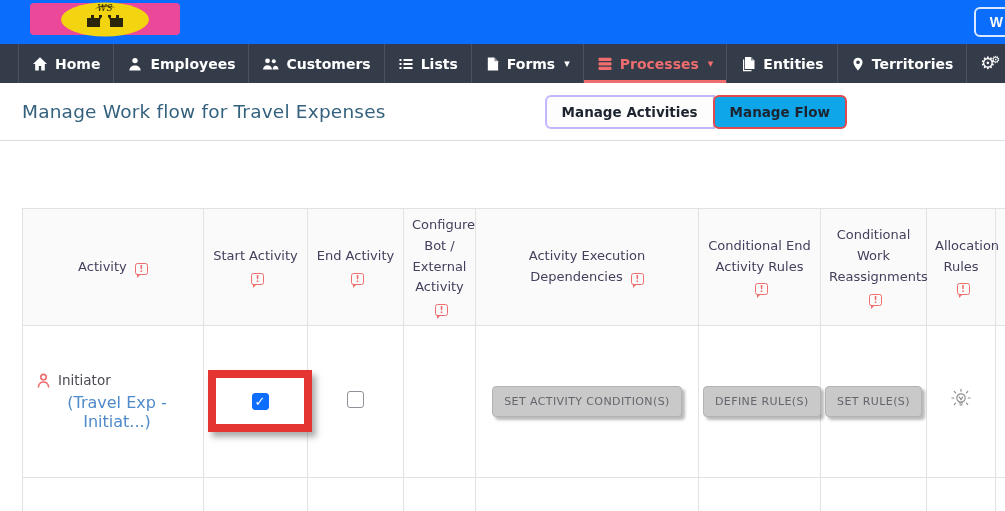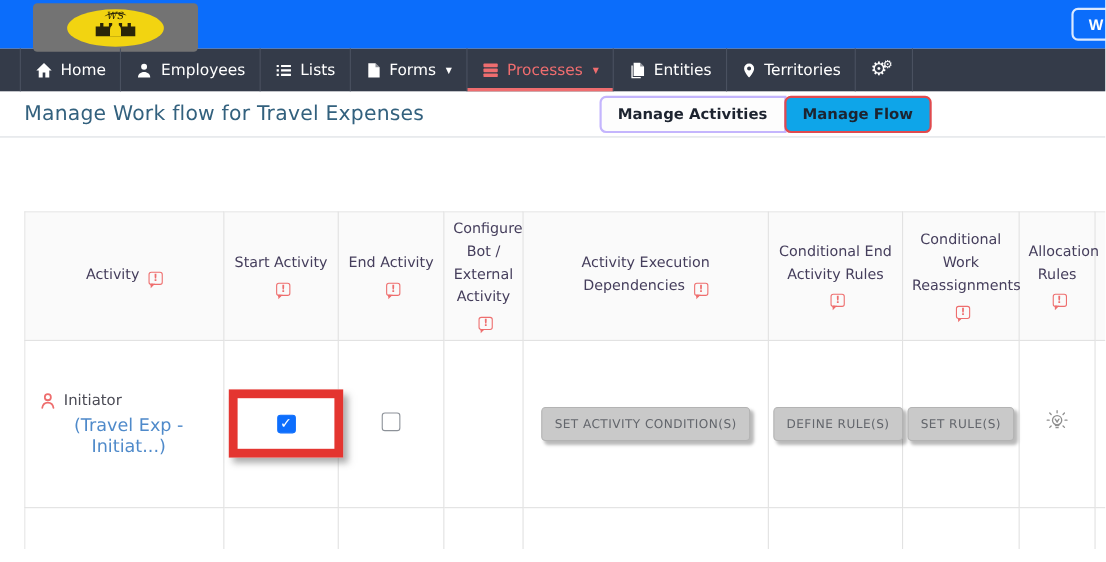--- a/index.html
+++ b/index.html
@@ -1,43 +1,43 @@
 <!DOCTYPE html>
 <html><head>
 <meta charset="utf-8">
 <style>
   * { margin:0; padding:0; box-sizing:border-box; }
   html,body { width:1005px; height:511px; overflow:hidden; background:#fff;
               font-family:"DejaVu Sans", sans-serif; }
 
   
   .topbar { position:relative; height:44px; background:#0b6dfb; }
-  .logo { position:absolute; left:30px; top:3px; width:150px; height:44px;
-          background:#737373; border-radius:4px; display:flex; align-items:center; justify-content:center; }
+  .logo { position:absolute; left:30px; top:3px; width:150px; height:32px;
+          background:#ec4899; border-radius:4px; display:flex; align-items:center; justify-content:center; }
   .user-btn { position:absolute; right:-14px; top:7px; height:30px; padding:0 14px;
           border:2px solid rgba(255,255,255,.85); border-radius:6px; background:transparent;
           color:#fff; font-size:14px; font-weight:600; line-height:26px; }
 
   
   .navbar { height:39px; background:#343b49; display:flex; align-items:stretch; padding-left:18px; }
   .nav-item { position:relative; display:flex; align-items:center; gap:7px; padding:0 13px;
-              color:#ffffff; font-size:14px; font-weight:400; cursor:pointer;
+              color:#ffffff; font-size:14px; font-weight:700; cursor:pointer;
               border-right:1px solid #4a5160; white-space:nowrap; }
   .nav-item:first-child { border-left:1px solid #4a5160; }
   .nav-item.active { color:#ef6d6f; }
   .nav-item.active::after { content:""; position:absolute; left:0; right:0; bottom:0; height:3px; background:#ef6d6f; }
   .nav-item svg { display:block; }
   .caret { font-size:11px; margin-left:2px; }
   .gear-glyph { font-size:17px; line-height:1; }
   .gear-glyph::before { content:"⚙"; }
   .gear-glyph .mini { font-size:10px; position:relative; top:-6px; left:-4px; }
   .gear-glyph .mini::before { content:"⚙"; }
 
   
-  .title-row { height:42px; display:flex; align-items:center; justify-content:space-between;
+  .title-row { height:58px; display:flex; align-items:center; justify-content:space-between;
                padding:0 158px 0 22px; border-bottom:1.5px solid #d9dde2; }
   .page-title { color:#33617e; font-size:18.5px; font-weight:500; letter-spacing:.2px; }
   .btn-group { display:flex; }
   .toggle-btn { font-family:inherit; font-size:13.5px; font-weight:700; color:#1d2430;
                 padding:7px 15px; border:2px solid #c4b5fd; background:#fdfdfd; cursor:pointer; }
   .toggle-btn:first-child { border-radius:6px 0 0 6px; }
   .toggle-btn.active { background:#0ea5e9; border-color:#e04a4e; border-radius:6px; margin-left:-2px; }
 
   
   .table-wrap { margin-top:67px; margin-left:22px; width:calc(100% - 22px); height:307px; overflow:hidden; }
@@ -99,20 +99,29 @@
   </div>
 
   <div class="nav-item">
     <svg width="16" height="16" viewBox="0 0 16 16" fill="#fff">
       <circle cx="8" cy="4.6" r="2.7"></circle>
         <path d="M2.4 14.5c0-3.1 2.4-5.1 5.6-5.1s5.6 2 5.6 5.1z"></path>
     </svg>
     <span>Employees</span>
   </div>
 
+  <div class="nav-item">
+    <svg width="17" height="16" viewBox="0 0 17 16" fill="#fff">
+      <circle cx="5.5" cy="4.8" r="2.4"></circle>
+        <circle cx="11.8" cy="5.2" r="2"></circle>
+      <path d="M1 13.5c0-2.7 2-4.3 4.5-4.3s4.5 1.6 4.5 4.3z"></path>
+      <path d="M10.6 13.5c.2-2.3 1.2-3.7 2.7-3.7 1.9 0 3.2 1.5 3.2 3.7z"></path>
+    </svg>
+    <span>Customers</span>
+  </div>
 
   <div class="nav-item">
     <svg width="16" height="16" viewBox="0 0 16 16" fill="#fff">
       <path d="M1.5 3h2v2h-2zM1.5 7h2v2h-2zM1.5 11h2v2h-2zM5.5 3h9v2h-9zM5.5 7h9v2h-9zM5.5 11h9v2h-9z"></path>
     </svg>
     <span>Lists</span>
   </div>
 
   <div class="nav-item">
     <svg width="15" height="16" viewBox="0 0 16 16" fill="#fff">

